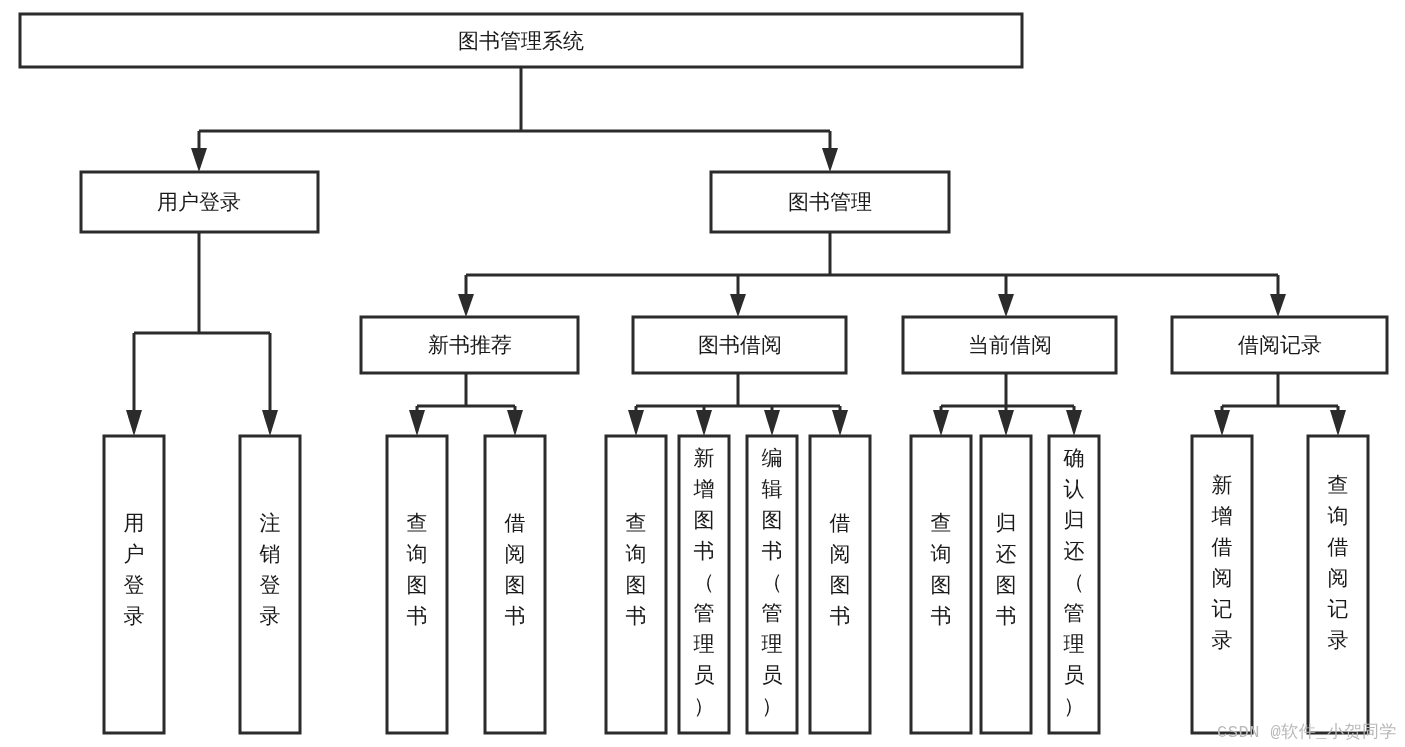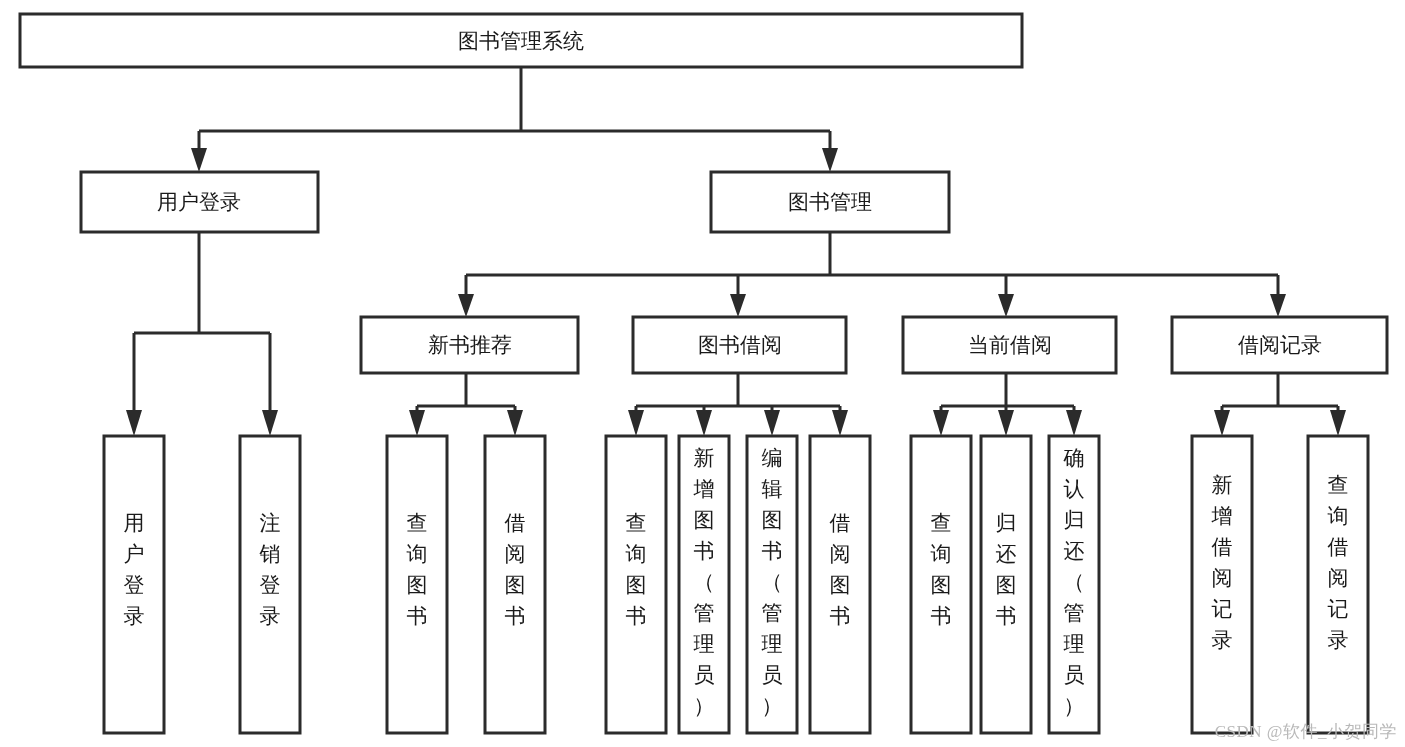--- a/index.html
+++ b/index.html
@@ -52,21 +52,21 @@
   .node-label-v {
     font-family: "Liberation Sans", "DejaVu Sans", sans-serif;
     font-size: 21px;
     fill: #1a1a1a;
     text-anchor: middle;
   }
   .watermark {
     position: absolute;
     right: 8px;
     bottom: 4px;
-    font-family: Liberation Serif, serif;
+    font-family: Liberation Mono, monospace;
     font-size: 17px;
     color: #b9b9b9;
     white-space: nowrap;
     letter-spacing: 0.5px;
     user-select: none;
   }
 </style>
 </head>
 <body>
 

